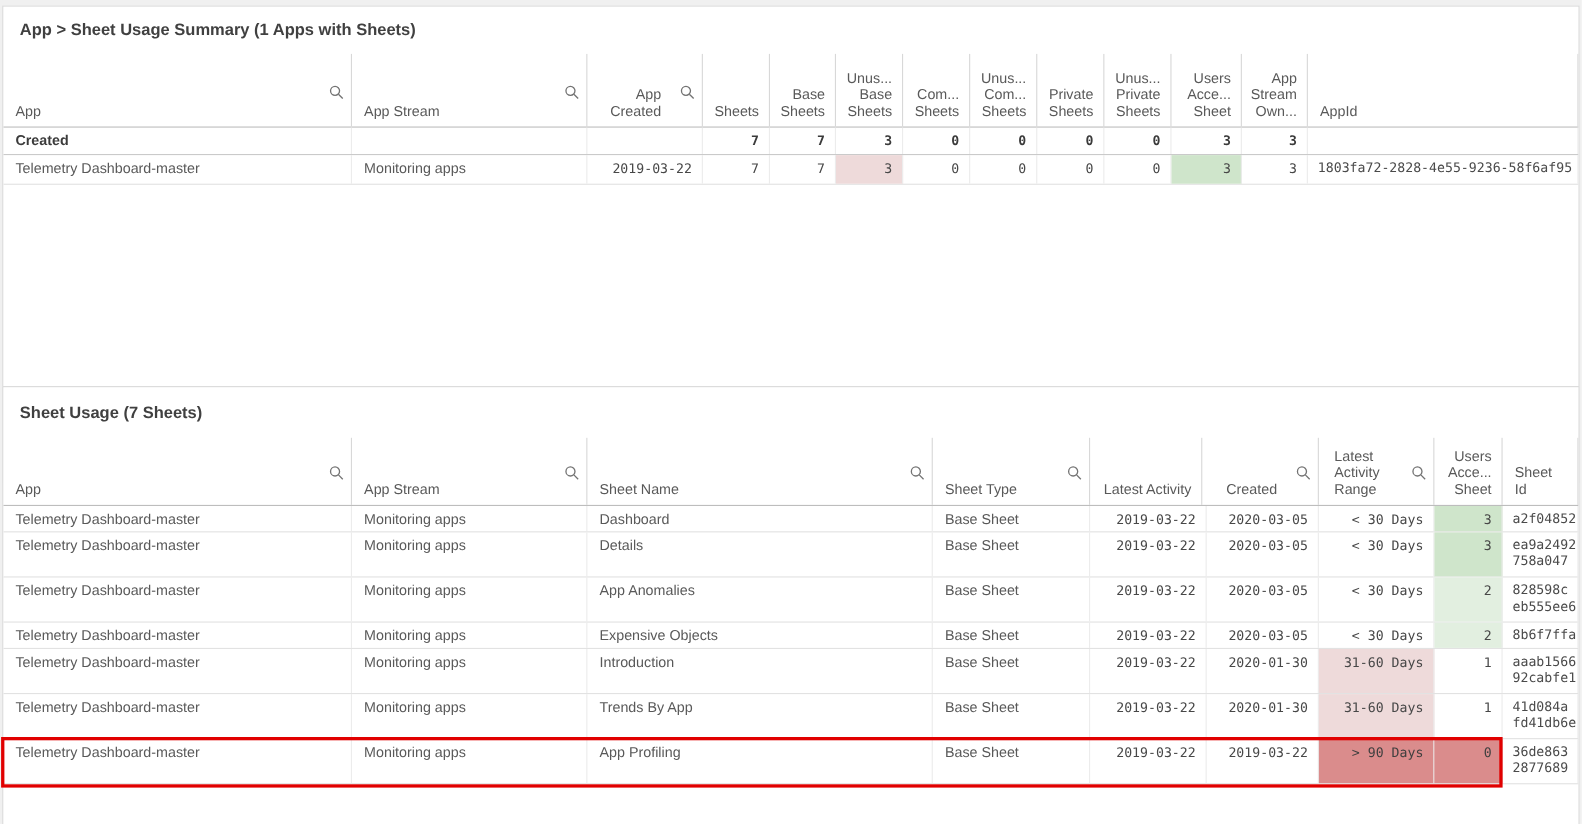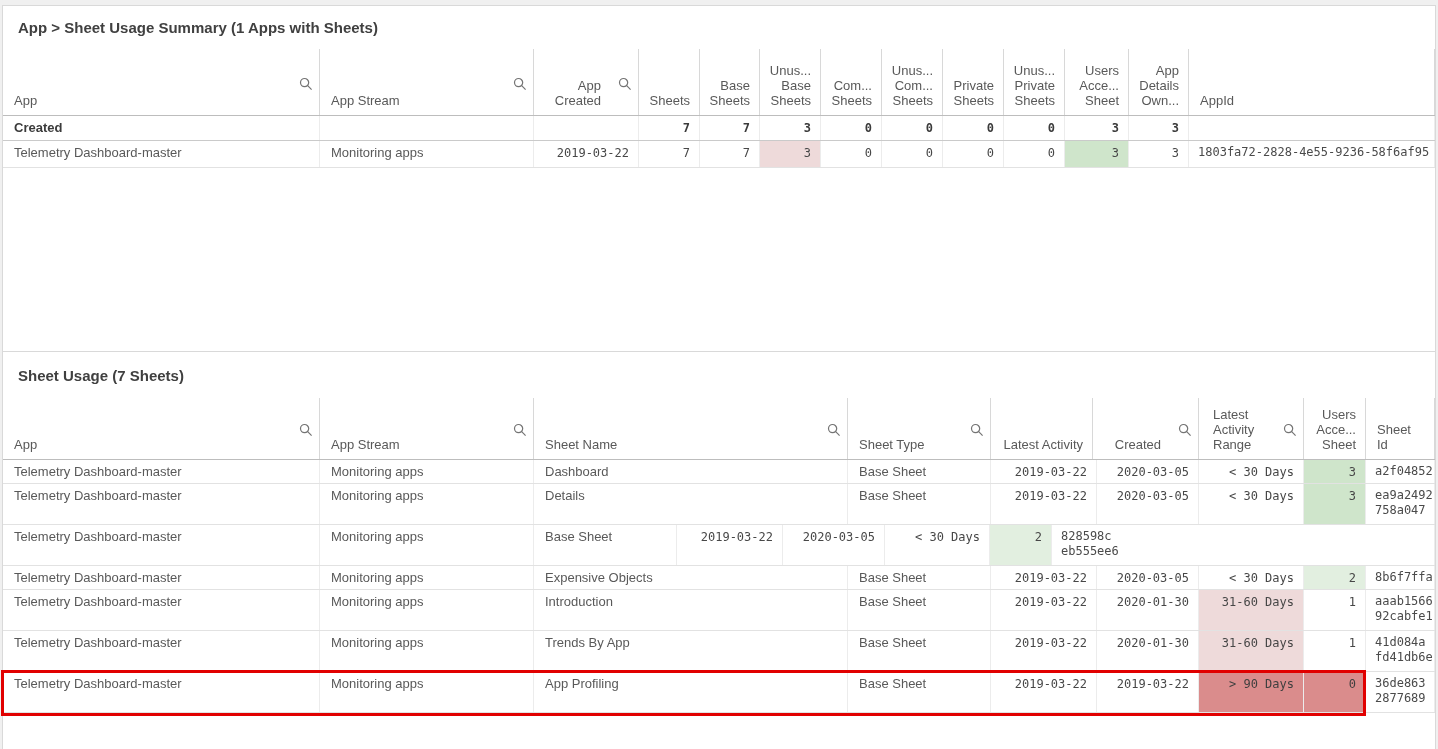--- a/index.html
+++ b/index.html
@@ -149,21 +149,21 @@
       <div class="hcell r c-priv">
         <span class="hlabel">Private Sheets</span>
       </div>
       <div class="hcell r c-upriv">
         <span class="hlabel">Unus... Private Sheets</span>
       </div>
       <div class="hcell r c-uacc">
         <span class="hlabel">Users Acce... Sheet</span>
       </div>
       <div class="hcell r c-aobj">
-        <span class="hlabel">App Details Own...</span>
+        <span class="hlabel">App Stream Own...</span>
       </div>
       <div class="hcell c-appid">
         <span class="hlabel">AppId</span>
       </div>
     </div>
 
     <div class="trow totals-row">
       <div class="cell c-app">Created</div>
       <div class="cell c-stream"></div>
       <div class="cell num c-created"></div>
@@ -276,20 +276,21 @@
       <div class="cell num c-lact">2020-03-05</div>
       <div class="cell num c-range">&lt; 30 Days</div>
       <div class="cell num c-uacc hl-g3">3</div>
       <div class="cell sid c-sid">ea9a2492
 758a047</div>
     </div>
 
     <div class="trow h41">
       <div class="cell c-app">Telemetry Dashboard-master</div>
       <div class="cell c-stream">Monitoring apps</div>
+      <div class="cell c-sname">App Anomalies</div>
       <div class="cell c-stype">Base Sheet</div>
       <div class="cell num c-created">2019-03-22</div>
       <div class="cell num c-lact">2020-03-05</div>
       <div class="cell num c-range">&lt; 30 Days</div>
       <div class="cell num c-uacc hl-g2">2</div>
       <div class="cell sid c-sid">828598c
 eb555ee6</div>
     </div>
 
     <div class="trow h24">

